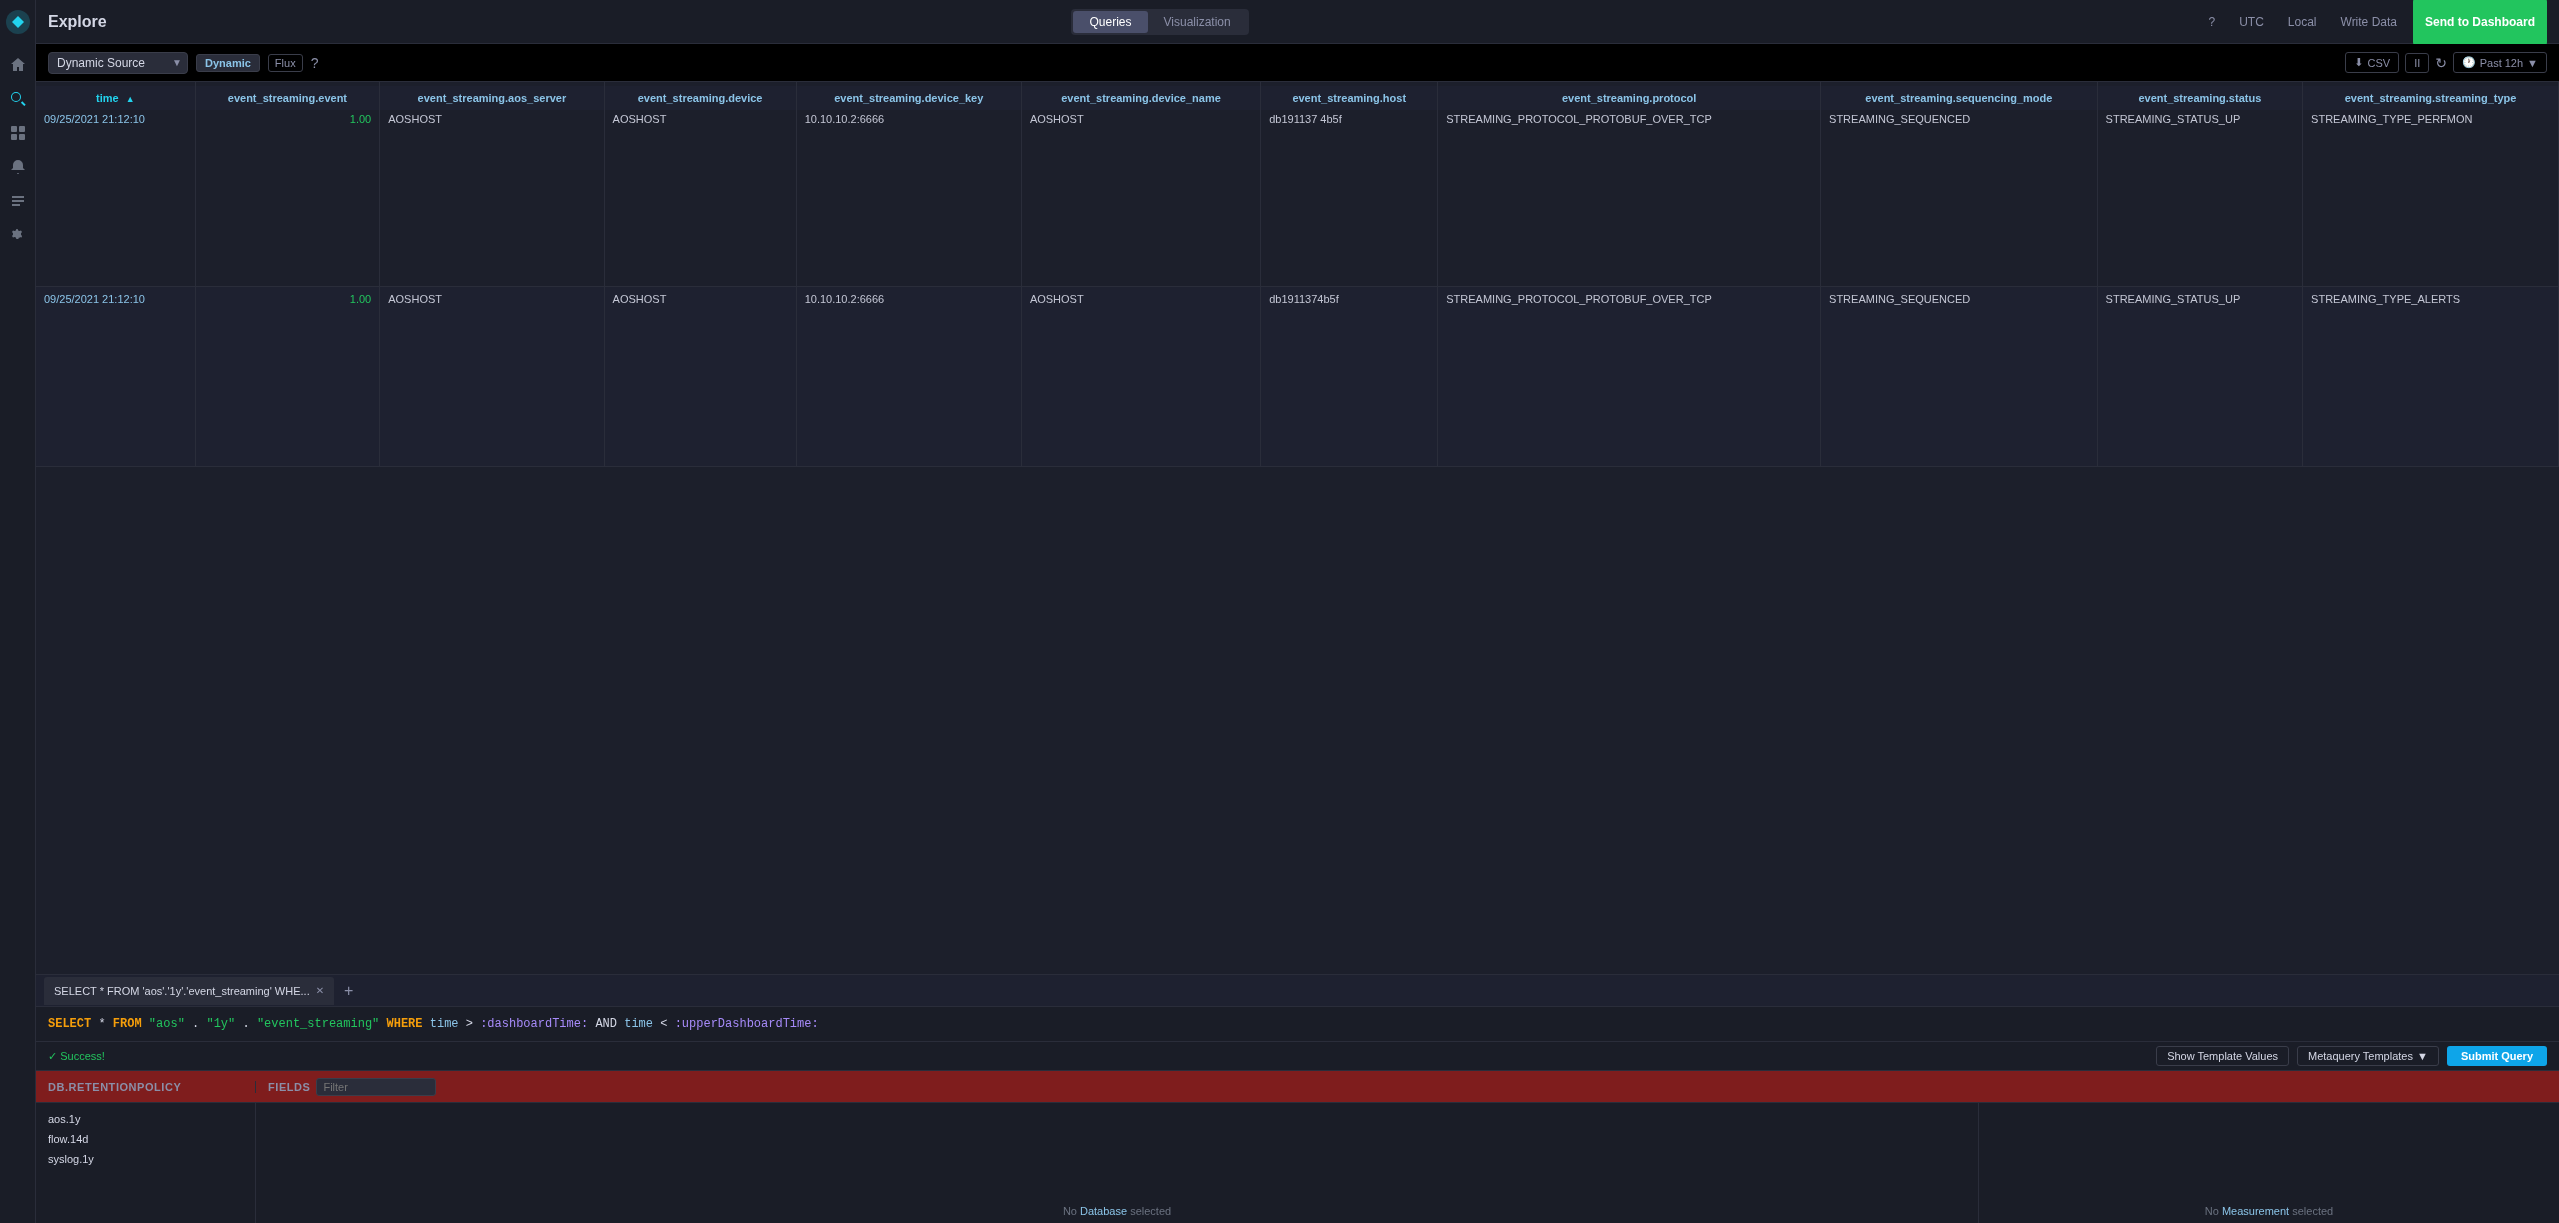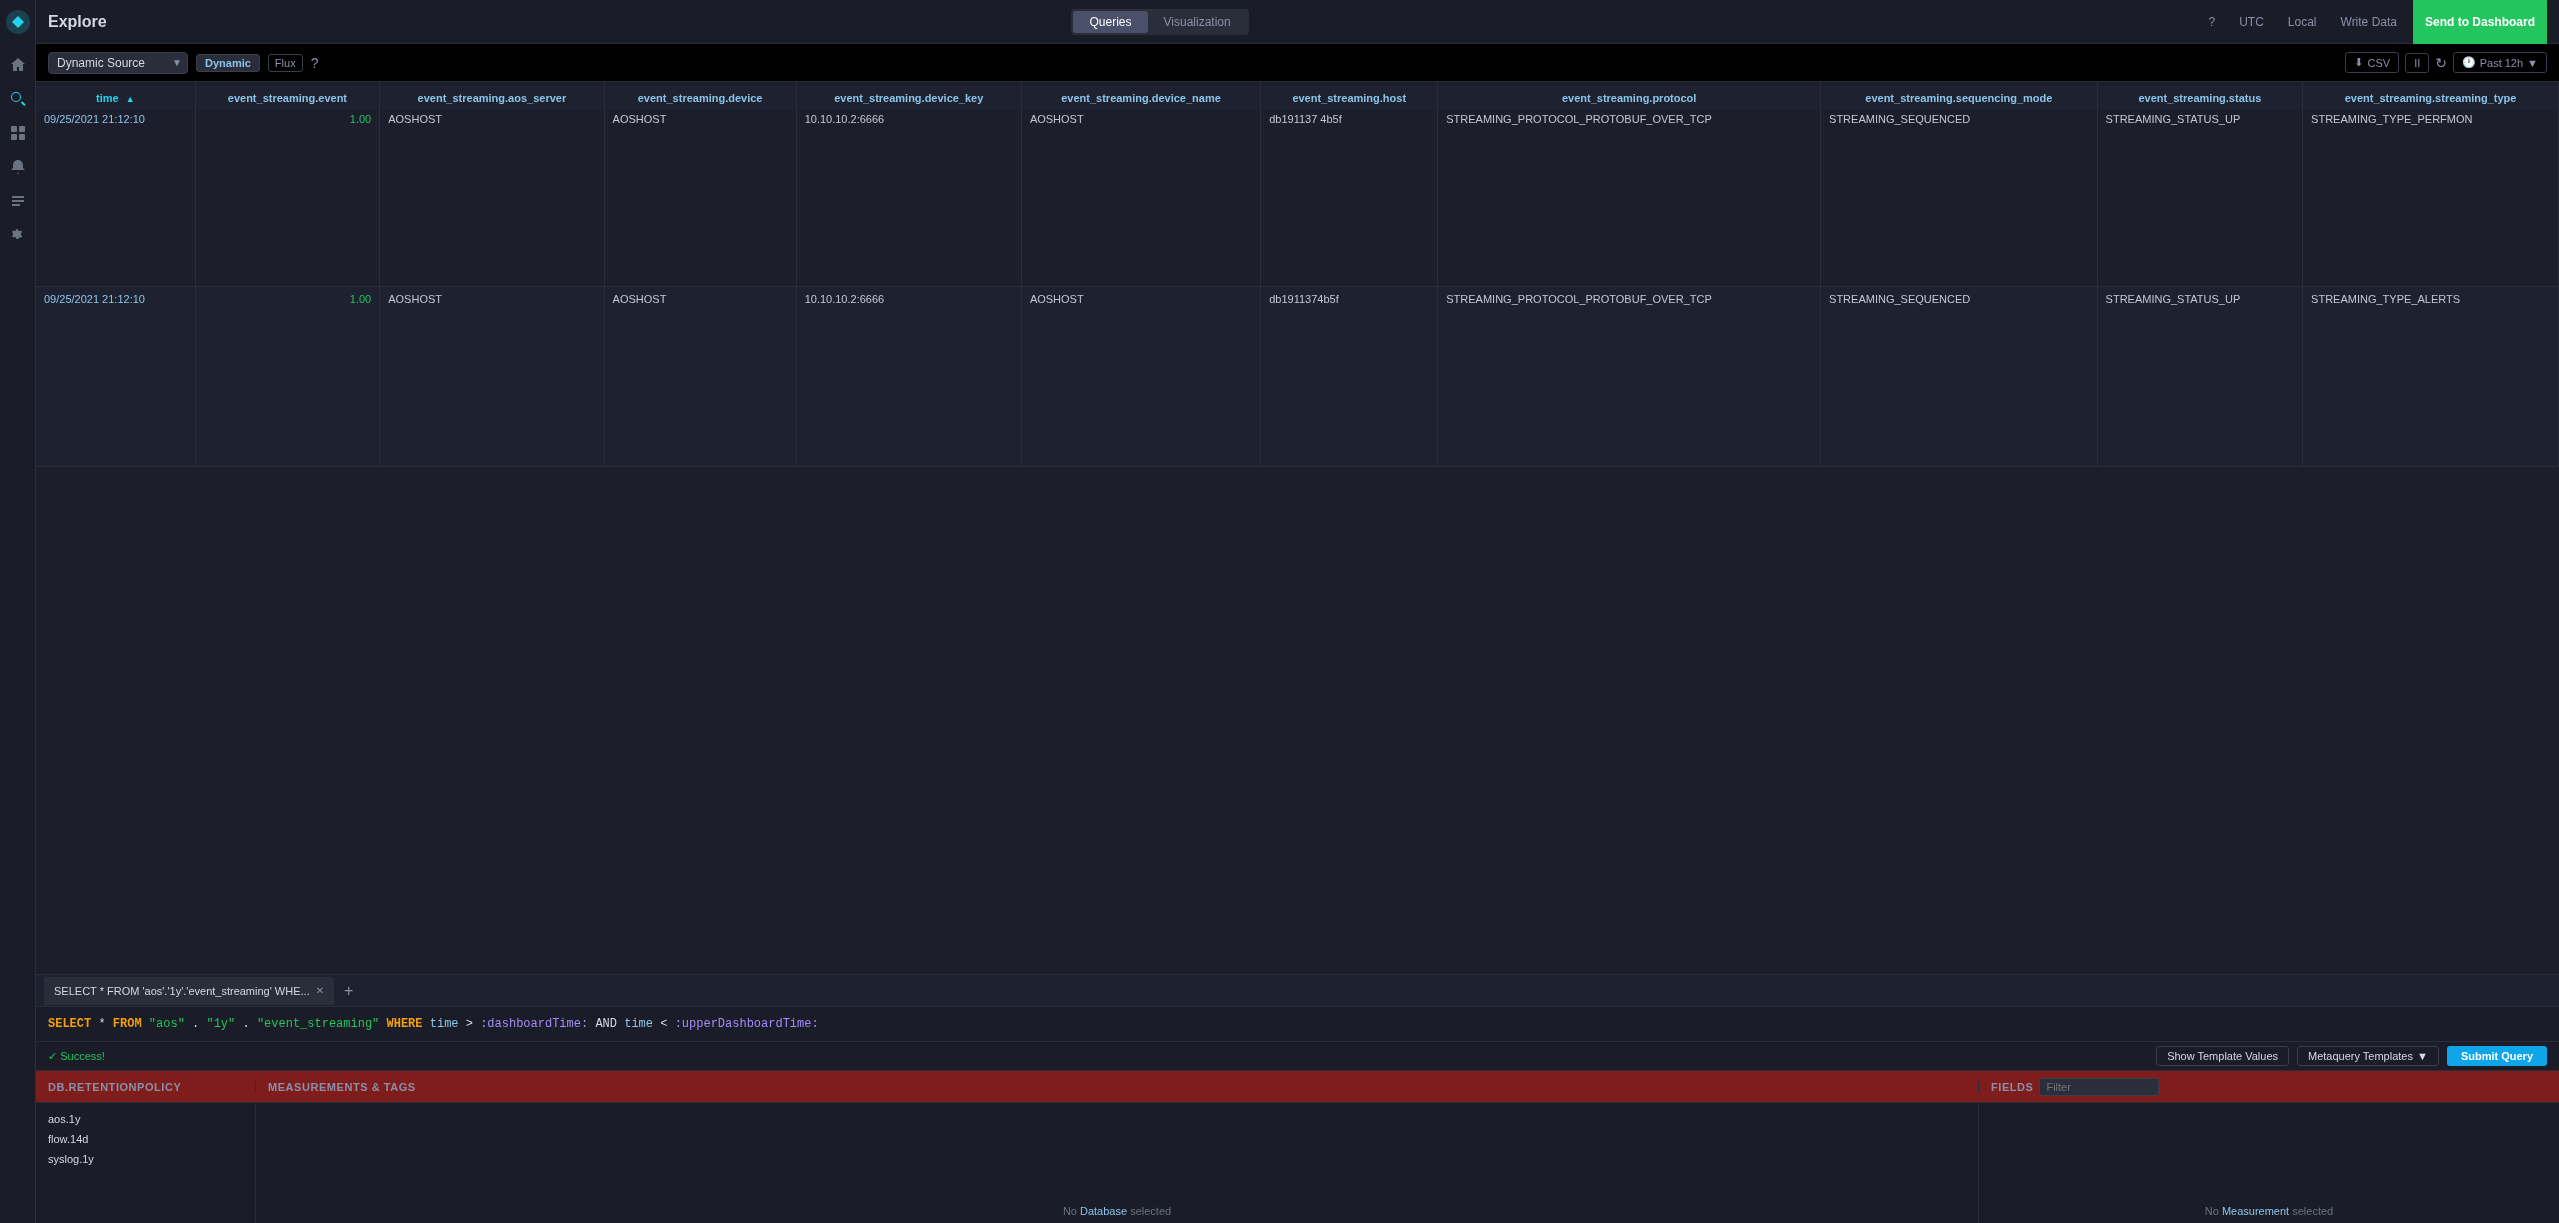--- a/index.html
+++ b/index.html
@@ -644,21 +644,20 @@
           <span>Metaquery Templates</span>
           <span>▼</span>
         </button>
         <button class="submit-query-btn">Submit Query</button>
       </div>
     </div>
 
     <div class="schema-panel">
       <div class="schema-header-row">
         <div class="schema-col-header db">DB.RetentionPolicy</div>
-        <div class="schema-col-header meas">Measurements &amp; Tags</div>
         <div class="schema-col-header fields">
           <span>Fields</span>
           <input class="fields-filter" type="text" placeholder="Filter" style="">
         </div>
       </div>
       <div class="schema-body">
         <div class="schema-db-col">
           <div class="schema-db-item">aos.1y</div>
           <div class="schema-db-item">flow.14d</div>
           <div class="schema-db-item">syslog.1y</div>

